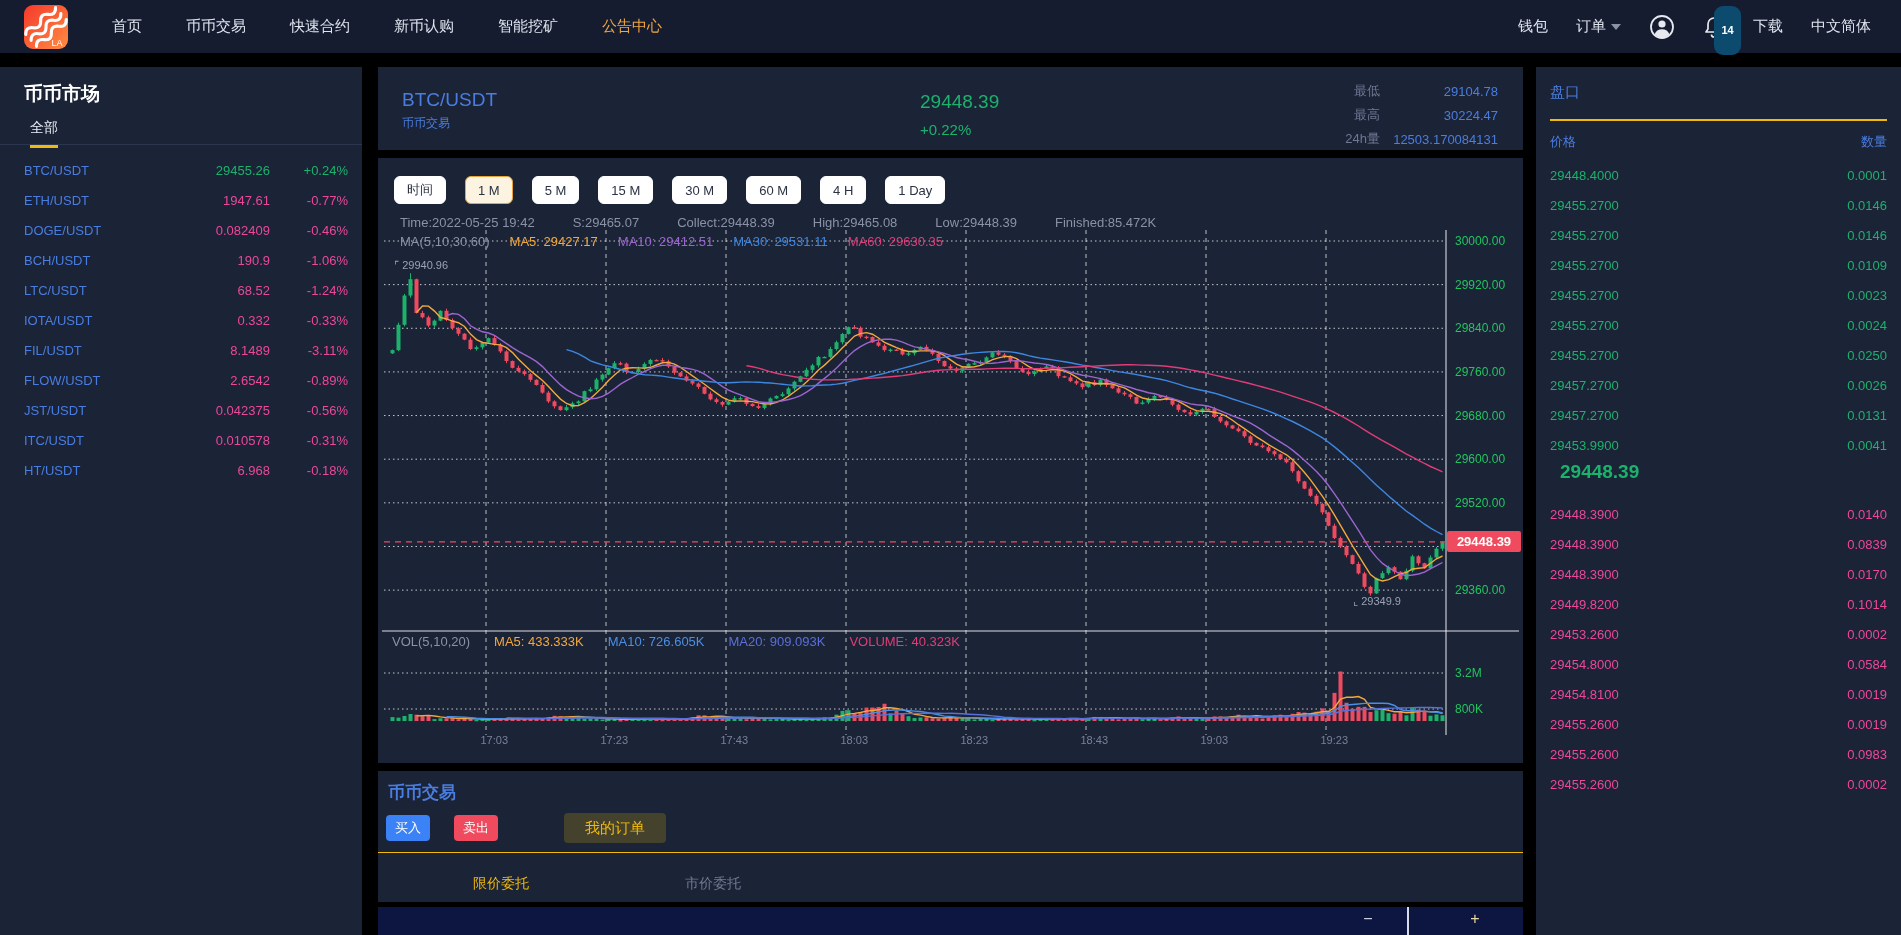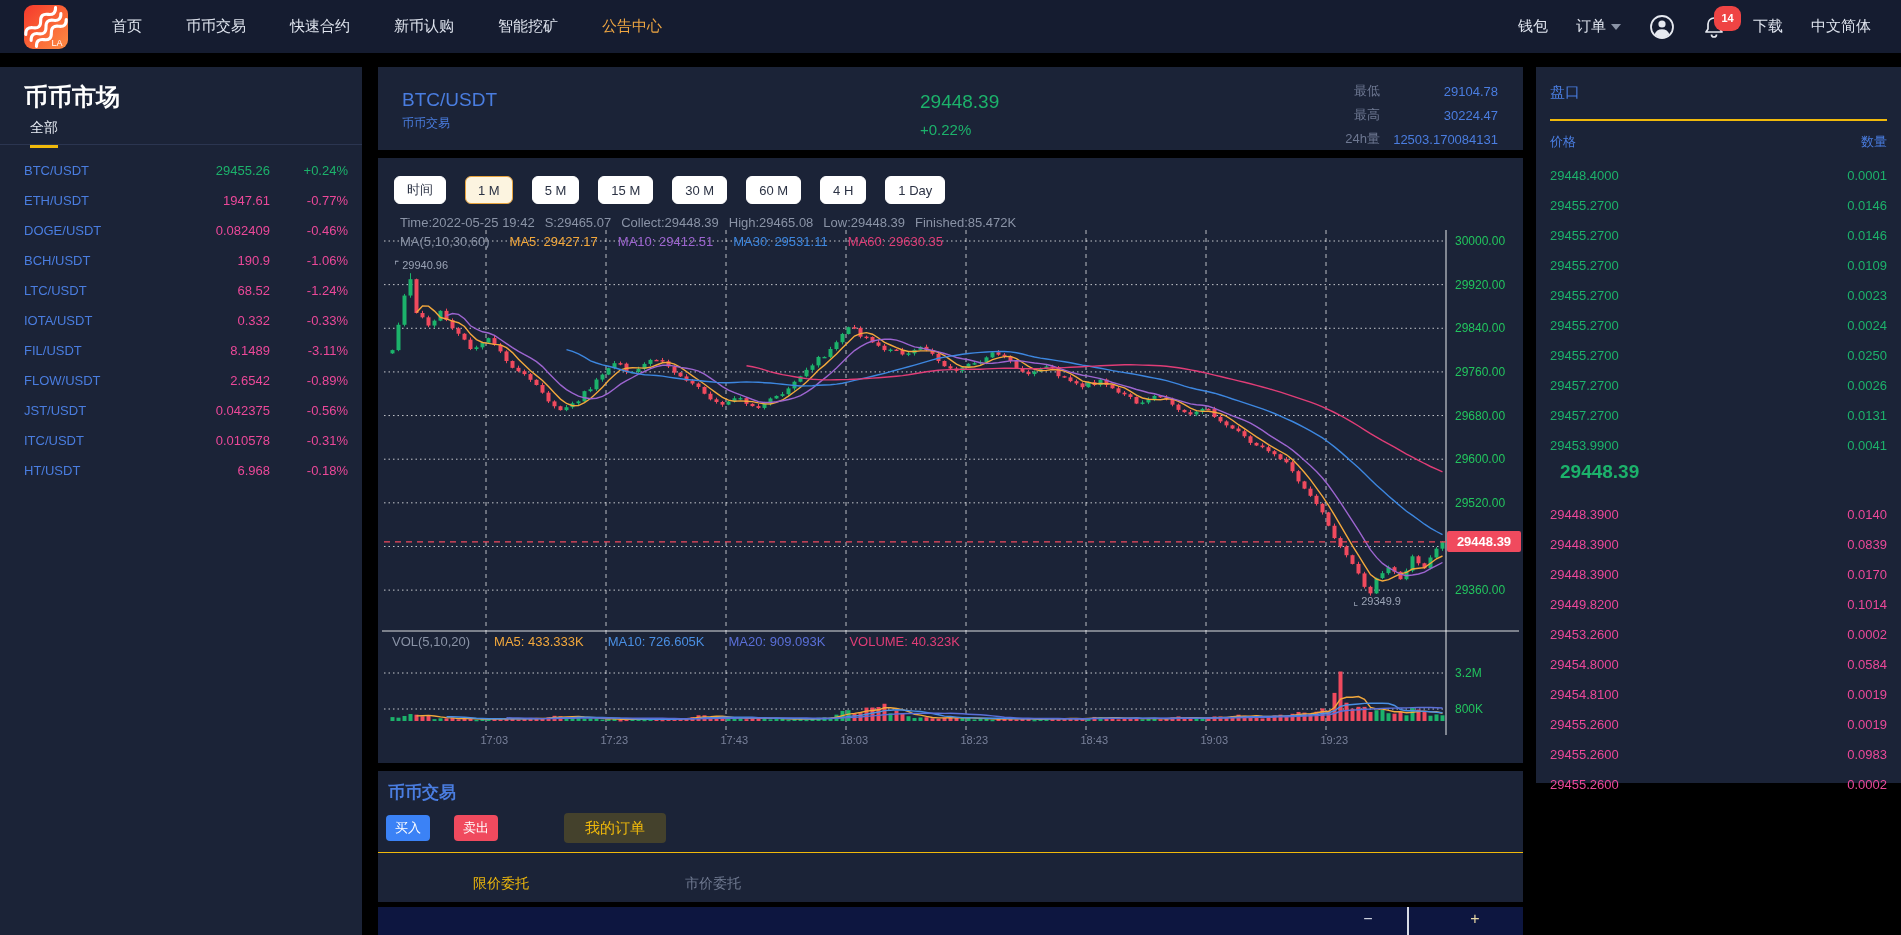--- a/index.html
+++ b/index.html
@@ -14,34 +14,34 @@
         background:linear-gradient(135deg,#f5392c 0%,#fb6b38 60%,#fc8c44 100%);
         position:relative;overflow:hidden;}
   .nav-menu{display:flex;gap:44px;margin-left:44px;}
   .nav-item{font-size:15px;color:#dfe4ee;cursor:pointer;white-space:nowrap;}
   .nav-item.active{color:#f0a742;}
   .nav-right{position:absolute;right:30px;top:0;height:53px;display:flex;align-items:center;gap:28px;}
   .nav-right .txt{font-size:15px;color:#dfe4ee;white-space:nowrap;}
   .caret{display:inline-block;width:0;height:0;border-left:5px solid transparent;
          border-right:5px solid transparent;border-top:6px solid #8a93a6;margin-left:5px;vertical-align:middle;}
   .icon-wrap{position:relative;display:flex;align-items:center;}
-  .badge{position:absolute;top:-9px;left:11px;background:#ef4444;color:#fff;border-radius:9px;
-         min-width:21px;height:17px;line-height:17px;font-size:11px;text-align:center;padding:4px 3px;font-weight:bold;}
+  .badge{position:absolute;top:-9px;left:11px;background:#0c4a6e;color:#fff;border-radius:9px;
+         min-width:21px;height:17px;line-height:17px;font-size:11px;text-align:center;padding:16px 3px;font-weight:bold;}
 
   
   .panel{position:absolute;background:#1b2337;}
   .sidebar{left:0;top:67px;width:362px;height:868px;}
   .ticker-panel{left:378px;top:67px;width:1145px;height:83px;}
   .chart-panel{left:378px;top:158px;width:1145px;height:605px;}
   .trade-panel{left:378px;top:771px;width:1145px;height:131px;}
   .stepper-bar{left:378px;top:907px;width:1145px;height:28px;background:#0d1640;}
-  .orderbook{left:1536px;top:67px;width:365px;height:716px;}
+  .orderbook{left:1536px;top:67px;width:365px;height:868px;}
 
   
-  .sb-title{position:absolute;left:24px;top:14px;font-size:24px;font-weight:bold;color:#fff;}
+  .sb-title{position:absolute;left:24px;top:14px;font-size:19px;font-weight:bold;color:#fff;}
   .sb-tabs{position:absolute;left:0;top:50px;width:362px;height:27px;border-bottom:1px solid #2b3550;}
   .sb-tab{position:absolute;left:30px;top:2px;font-size:14px;color:#e8ecf4;padding-bottom:8px;
           border-bottom:3px solid #f0b90b;cursor:pointer;}
   .pair-list{position:absolute;left:0;top:88px;width:362px;}
   .pair-row{display:flex;align-items:center;height:30px;padding:0 14px 0 24px;cursor:pointer;font-size:13px;}
   .pair-name{color:#4a7de0;flex:1 1 auto;}
   .pair-price{width:110px;text-align:right;}
   .pair-change{width:78px;text-align:right;}
   .up{color:#1cb26b;} .down{color:#ec4899;}
 
@@ -53,21 +53,21 @@
   .stats{position:absolute;right:25px;top:12px;}
   .stat-row{display:flex;justify-content:flex-end;align-items:center;height:24px;font-size:13px;}
   .stat-label{color:#6e7892;}
   .stat-value{width:118px;text-align:right;color:#4a7de0;}
 
   
   .interval-row{position:absolute;left:16px;top:18px;display:flex;gap:19px;z-index:3;}
   .interval-btn{background:#fff;color:#2b3244;border:1px solid #fff;border-radius:6px;
                 height:28px;padding:0 12px;font-size:13px;font-family:inherit;cursor:pointer;white-space:nowrap;}
   .interval-btn.sel{background:#fcf4e0;border:1px solid #e8a33d;}
-  .info-line{position:absolute;left:22px;top:57px;display:flex;gap:10px;font-size:13px;color:#8a93a6;z-index:3;}
+  .info-line{position:absolute;left:22px;top:57px;display:flex;gap:38px;font-size:13px;color:#8a93a6;z-index:3;}
   .ma-line{position:absolute;left:22px;top:76px;display:flex;gap:20px;font-size:13px;z-index:3;}
   .vol-line{position:absolute;left:14px;top:476px;display:flex;gap:24px;font-size:13px;z-index:3;}
   .ytick{position:absolute;left:1077px;width:64px;font-size:12px;color:#22c55e;z-index:2;}
   .xtick{position:absolute;width:44px;text-align:right;font-size:11px;color:#79819a;top:576px;z-index:2;}
   .price-tag{position:absolute;left:1069px;top:373px;width:74px;height:21px;line-height:21px;
              text-align:center;background:#f04a5e;color:#fff;font-size:13px;font-weight:bold;
              border-radius:2px;z-index:4;}
   .annot{position:absolute;font-size:11px;color:#9aa3b5;z-index:3;}
   #chart-svg{position:absolute;left:0;top:0;z-index:1;}
 

